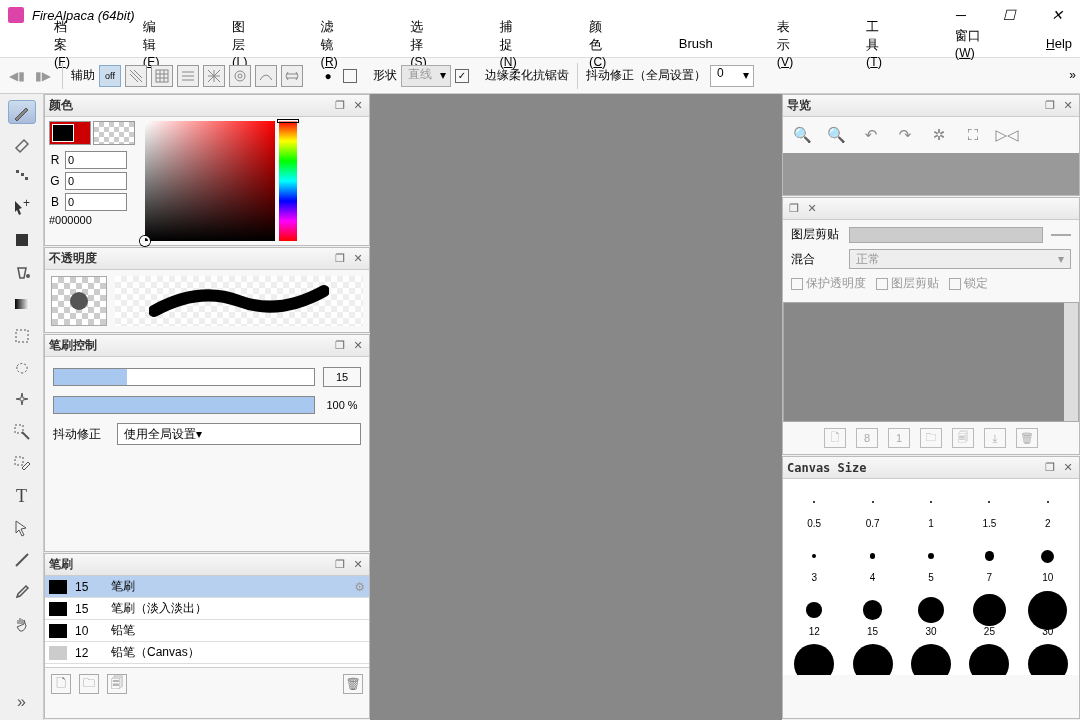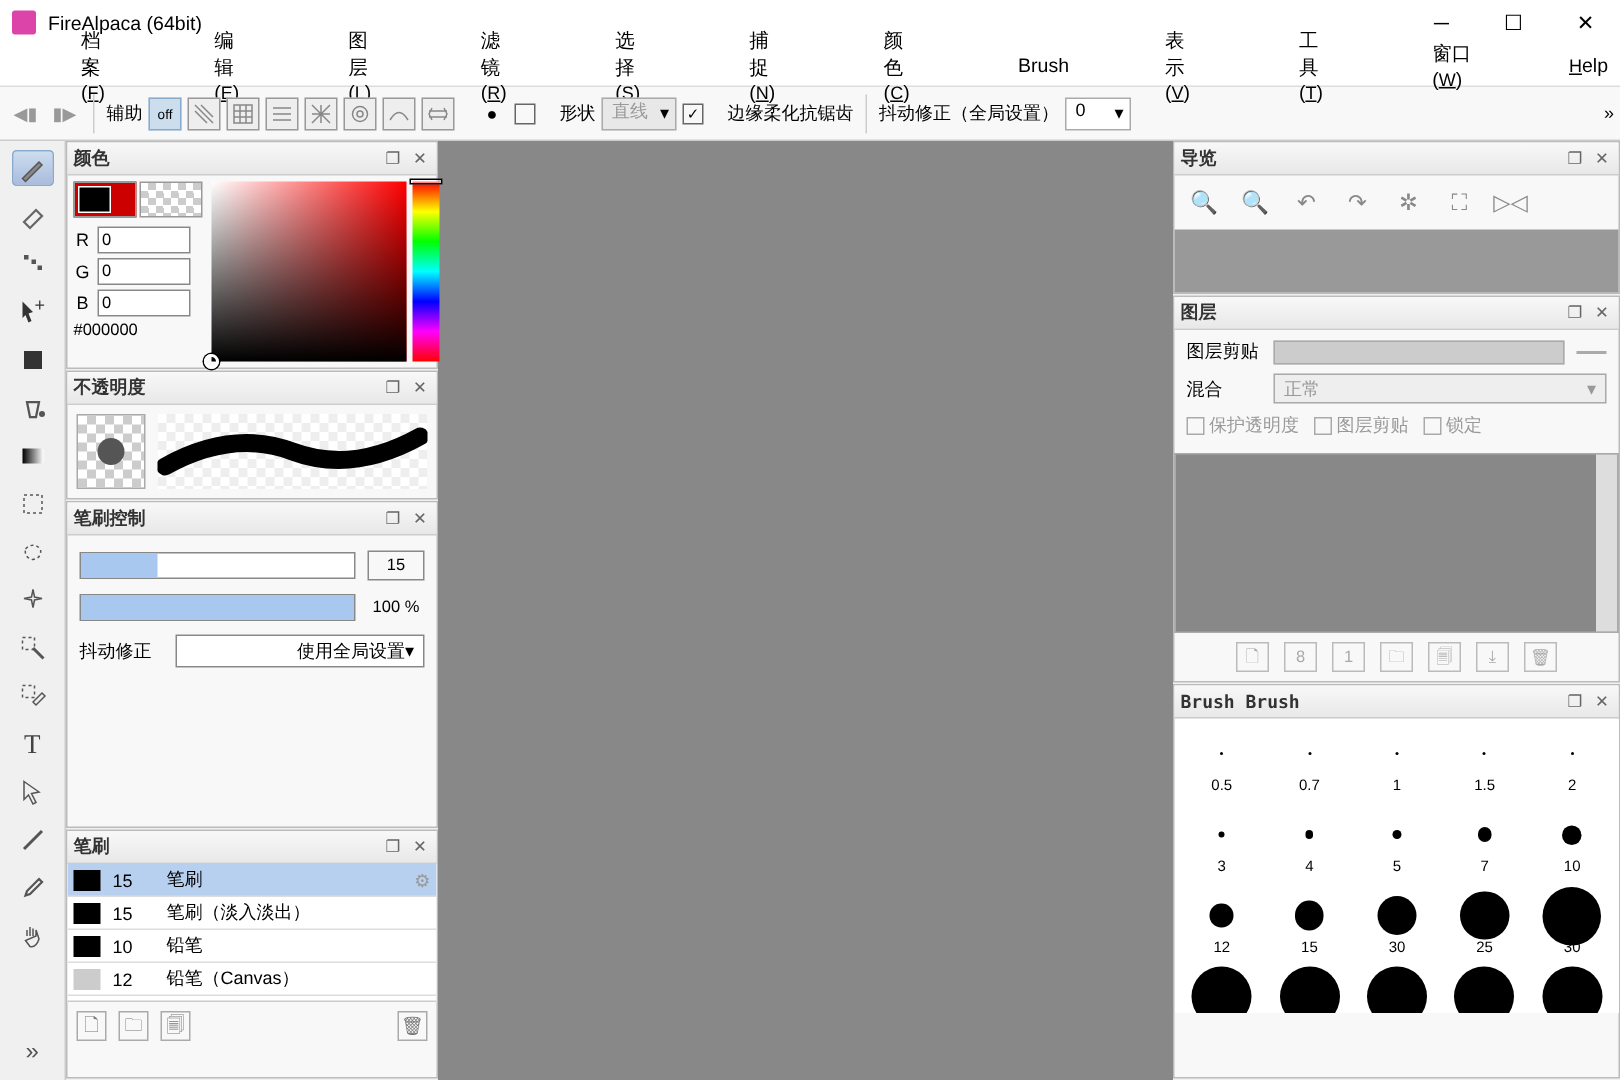--- a/index.html
+++ b/index.html
@@ -1,17 +1,17 @@
 <!DOCTYPE html>
 <html><head>
 <meta charset="utf-8">
 <style>
 * { margin: 0; padding: 0; box-sizing: border-box; font-family: "Microsoft YaHei", Arial, sans-serif; font-size: 12px; }
 body { width: 1080px; height: 720px; background: #fff; overflow: hidden; }
-.titlebar { height: 30px; display: flex; align-items: center; padding: 0 8px; background: #fff; }
+.titlebar { height: 30px; display: flex; align-items: center; padding: 0 8px; background: #fff; font-style: italic; }
 .titlebar .logo { width: 16px; height: 16px; margin-right: 8px; background: #d4a; border-radius: 2px; }
 .titlebar .title { flex: 1; font-size: 13px; }
 .titlebar .win-btns { display: flex; gap: 18px; }
 .titlebar .win-btn { width: 30px; height: 30px; display: flex; align-items: center; justify-content: center; font-size: 14px; }
 .menubar { height: 28px; display: flex; align-items: center; padding: 0 8px; gap: 18px; border-bottom: 1px solid #ddd; }
 .menubar span { font-size: 13px; cursor: pointer; margin-left: 46px; }
 .menubar span u { text-decoration: underline; }
 .toolbar { height: 36px; background: #f8f8f8; border-bottom: 1px solid #ccc; display: flex; align-items: center; padding: 0 6px; gap: 4px; }
 .tb-sep { width: 1px; height: 26px; background: #ccc; margin: 0 4px; }
 .tb-btn { width: 22px; height: 22px; border: 1px solid transparent; display: flex; align-items: center; justify-content: center; cursor: pointer; }
@@ -20,21 +20,21 @@
 .tb-select { height: 22px; border: 1px solid #aaa; background: #e8e8e8; padding: 0 18px 0 6px; position: relative; }
 .tb-select::after { content: "▾"; position: absolute; right: 4px; top: 2px; }
 .tb-check { display: flex; align-items: center; gap: 16px; }
 .tb-check .box { width: 14px; height: 14px; border: 1px solid #666; display: flex; align-items: center; justify-content: center; font-size: 10px; }
 .tb-nav { display: flex; align-items: center; justify-content: center; width: 22px; height: 22px; color: #999; }
 .main { display: flex; height: 626px; }
 .tool-col { width: 44px; background: #f0f0f0; display: flex; flex-direction: column; align-items: center; padding-top: 6px; gap: 8px; border-right: 1px solid #ccc; }
 .tool-col .tool { width: 28px; height: 24px; display: flex; align-items: center; justify-content: center; cursor: pointer; font-size: 16px; color: #555; border-radius: 3px; }
 .tool-col .tool.active { background: linear-gradient(#cde, #abd); border: 1px solid #8ac; }
 .tool-col .expand { margin-top: auto; margin-bottom: 6px; }
-.left-panels { width: 248px; background: #f0f0f0; display: flex; flex-direction: column; }
+.left-panels { width: 326px; background: #f0f0f0; display: flex; flex-direction: column; }
 .panel { border: 1px solid #bbb; margin-bottom: 1px; background: #f8f8f8; display: flex; flex-direction: column; }
 .panel-head { height: 22px; background: linear-gradient(#f8f8f8, #e8e8e8); display: flex; align-items: center; padding: 0 4px; border-bottom: 1px solid #ccc; gap: 4px; }
 .panel-head .ptitle { flex: 1; font-size: 12px; font-weight: bold; color: #333; }
 .panel-head .pbtn { width: 14px; height: 14px; font-size: 11px; color: #666; cursor: pointer; text-align: center; }
 .color-body { display: flex; padding: 4px; gap: 6px; }
 .color-left { width: 90px; }
 .color-swatches { display: flex; gap: 2px; margin-bottom: 6px; height: 24px; }
 .csw { width: 42px; height: 24px; border: 1px solid #999; }
 .csw.fg { background: #c00; position: relative; }
 .csw.fg::after { content: ""; position: absolute; top: 2px; left: 2px; width: 20px; height: 16px; background: #000; border: 1px solid #fff; }
@@ -50,21 +50,21 @@
 .hue-cursor { position: absolute; top: -2px; left: -2px; width: 22px; height: 4px; border: 1px solid #000; background: rgba(255,255,255,.5); }
 .preview-body { display: flex; padding: 6px; gap: 8px; align-items: center; height: 62px; }
 .pv-tip { width: 56px; height: 50px; background: repeating-conic-gradient(#ccc 0 25%, #fff 0 50%) 0 0/12px 12px; border: 1px solid #aaa; display: flex; align-items: center; justify-content: center; }
 .pv-tip .dot { width: 18px; height: 18px; background: #555; border-radius: 50%; }
 .pv-stroke { flex: 1; height: 50px; background: repeating-conic-gradient(#eee 0 25%, #fff 0 50%) 0 0/12px 12px; display: flex; align-items: center; justify-content: center; }
 .control-body { padding: 10px 8px; }
 .ctrl-row { display: flex; align-items: center; gap: 8px; margin-bottom: 8px; }
 .slider { flex: 1; height: 18px; border: 1px solid #888; background: #fff; position: relative; }
 .slider .fill { position: absolute; top: 0; left: 0; height: 100%; background: #a8c8f0; }
 .slider-val { width: 38px; height: 20px; border: 1px solid #888; text-align: center; font-size: 11px; display: flex; align-items: center; justify-content: center; }
-.ctrl-select { flex: 1; height: 22px; border: 1px solid #888; background: #fff; padding: 0 6px; display: flex; align-items: center; justify-content: flex-end; }
+.ctrl-select { flex: 1; height: 22px; border: 1px solid #888; background: #fff; padding: 0 6px; display: flex; align-items: center; justify-content: flex-start; }
 .brush-panel { flex: 1; min-height: 0; }
 .brush-list { height: 92px; overflow-y: scroll; background: #fff; border-bottom: 1px solid #ccc; }
 .brush-item { display: flex; align-items: center; height: 22px; border-bottom: 1px solid #ddd; padding: 0 4px; gap: 8px; cursor: pointer; }
 .brush-item.sel { background: #b8d0f0; }
 .brush-item .bsw { width: 18px; height: 14px; background: #000; }
 .brush-item .bsz { width: 28px; }
 .brush-item .gear { margin-left: auto; color: #999; }
 .brush-bottom { display: flex; gap: 8px; padding: 6px; align-items: center; }
 .brush-bottom .bb-btn { width: 20px; height: 20px; border: 1px solid #aaa; display: flex; align-items: center; justify-content: center; color: #777; cursor: pointer; }
 .canvas-area { flex: 1; background: #888; }
@@ -423,21 +423,20 @@
         <div class="nav-icon">↷</div>
         <div class="nav-icon">✲</div>
         <div class="nav-icon">⛶</div>
         <div class="nav-icon">▷◁</div>
       </div>
       <div class="nav-gray"></div>
     </div>
 
     <div class="panel">
       <div class="panel-head">
-        <span class="ptitle">图层</span>
         <span class="pbtn">❐</span>
         <span class="pbtn">✕</span>
       </div>
       <div class="layer-body">
         <div class="layer-row">
           <label>图层剪贴</label>
           <div class="layer-slider"></div>
           <div class="layer-slider-line"></div>
         </div>
         <div class="layer-row">
@@ -471,21 +470,21 @@
         <div class="lbtn">1</div>
         <div class="lbtn">🗀</div>
         <div class="lbtn">🗐</div>
         <div class="lbtn">⤓</div>
         <div class="lbtn">🗑</div>
       </div>
     </div>
 
     <div class="panel" style="flex:1;">
       <div class="panel-head">
-        <span class="ptitle" style="font-family:monospace;">Brush Brush</span>
+        <span class="ptitle" style="font-family:monospace;">Canvas Size</span>
         <span class="pbtn">❐</span>
         <span class="pbtn">✕</span>
       </div>
       <div class="bsize-body">
         <div class="bsize-grid" id="bsize-grid">
             <div class="bsize-cell">
               <div style="height:30px;display:flex;align-items:center;">
                 <div class="bdot" style="width:2px;height:2px"></div>
               </div>
               <div class="blbl">0.5</div>

